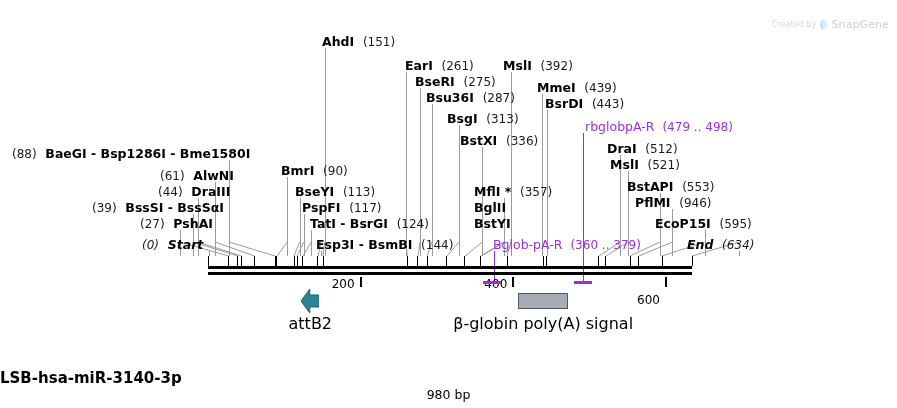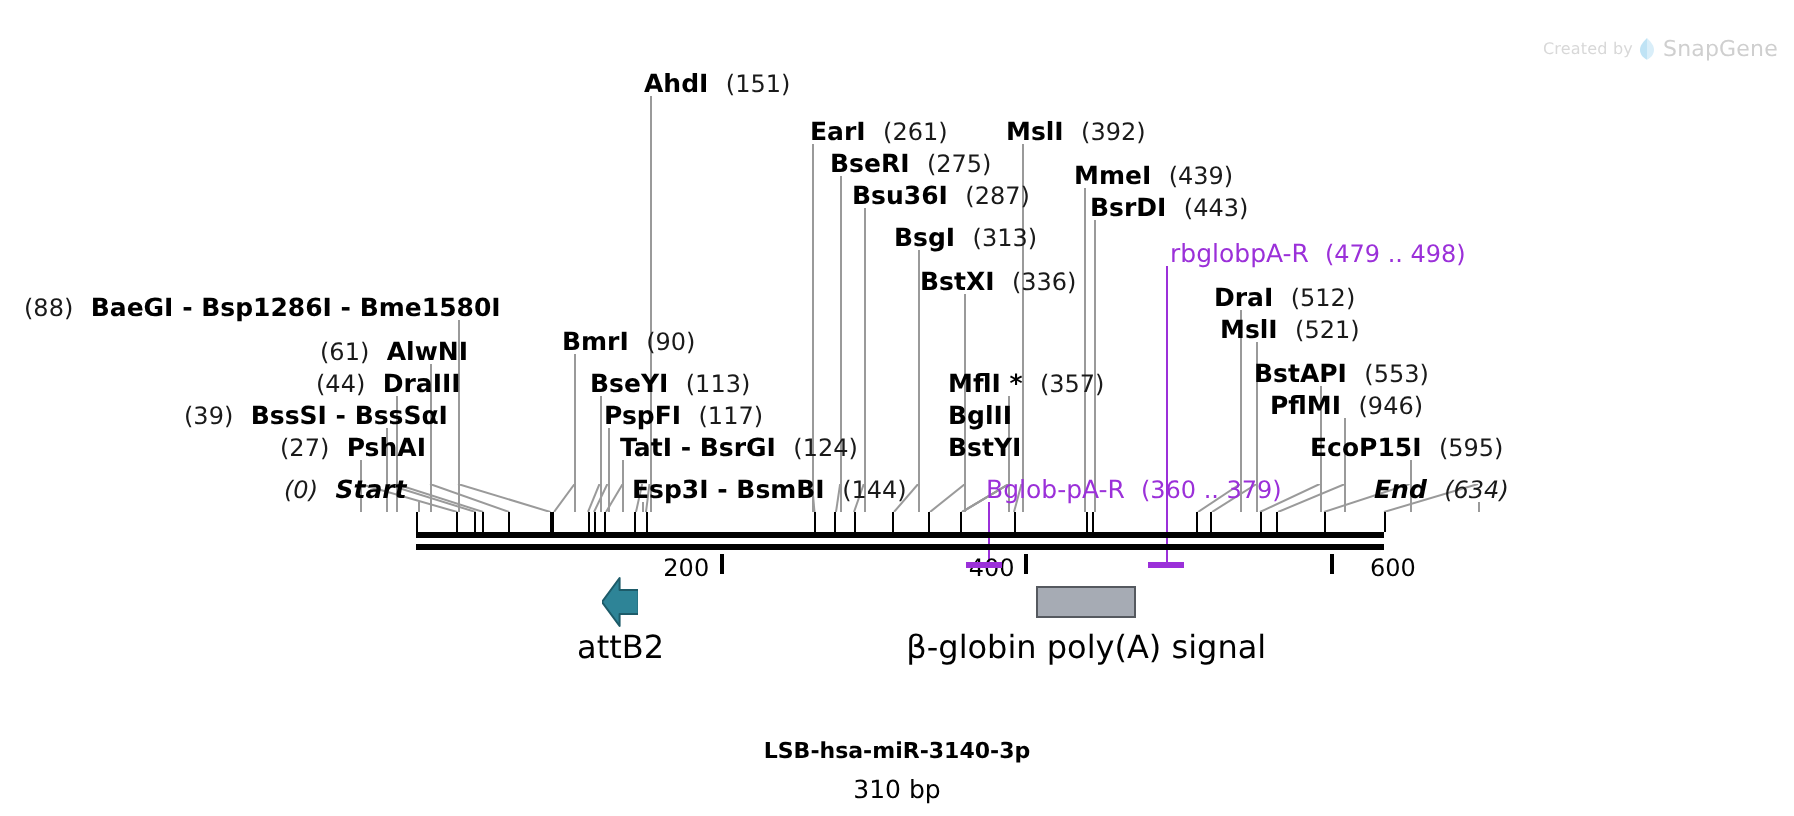--- a/index.html
+++ b/index.html
@@ -124,22 +124,22 @@
   .primer-bar {
     position: absolute;
     height: 3px;
     background: #9b30d9;
   }
 
   
   .title-main {
     position: absolute;
     width: 897px;
-    text-align: center;
-    font-size: 11px;
+    text-align: left;
+    font-size: 15px;
     font-weight: bold;
     color: #000;
   }
   .title-sub {
     position: absolute;
     width: 897px;
     text-align: center;
     font-size: 12.5px;
     color: #000;
   }
@@ -334,29 +334,29 @@
       <div class="ruler-tick" style="left: 638.062px; top: 256px; height: 10px; width: 1px; background: rgb(0, 0, 0);"></div>
       <div class="ruler-tick" style="left: 661.727px; top: 256px; height: 10px; width: 1px; background: rgb(0, 0, 0);"></div>
       <div class="ruler-tick" style="left: 691.5px; top: 256px; height: 10px; width: 1px; background: rgb(0, 0, 0);"></div>
     </div>
   <div id="ruler-layer">
       <div class="ruler-tick" style="left: 359.681px; top: 277px; height: 10px;"></div>
       <div class="ruler-num" style="left: 331.681px; top: 277px;">200</div>
       <div class="ruler-tick" style="left: 512.363px; top: 277px; height: 10px;"></div>
       <div class="ruler-num" style="left: 484.363px; top: 277px;">400</div>
       <div class="ruler-tick" style="left: 665.044px; top: 277px; height: 10px;"></div>
-      <div class="ruler-num" style="left: 637.044px; top: 277px; margin-left: 48px;">600</div>
+      <div class="ruler-num" style="left: 637.044px; top: 293px;">600</div>
     </div>
   <div id="feature-layer">
       <div class="primer-bar" style="left: 482.826px; top: 281px; width: 18px; background: rgb(155, 48, 217);"></div>
       <div class="primer-bar" style="left: 573.672px; top: 281px; width: 18px; background: rgb(155, 48, 217);"></div>
       <svg width="18.32176656151421" height="26" style="position: absolute; left: 301.136px; top: 288px;">
         <path d="M0,13 L8.79444794952682,1 L8.79444794952682,7 L18.32176656151421,7 L18.32176656151421,19 L8.79444794952682,19 L8.79444794952682,25 Z" fill="#2e8497" stroke="#1d5b69" stroke-width="1" stroke-linejoin="round"></path>
       </svg>
       <div class="feature-label" style="left: 180.297px; top: 314px; width: 260px;">attB2</div>
       <div class="feature-box" style="left: 517.943px; top: 293px; width: 50.3849px; height: 16px; background: rgb(166, 171, 180); border-color: rgb(85, 89, 95);"></div>
       <div class="feature-label" style="left: 413.136px; top: 314px; width: 260px;">β-globin poly(A) signal</div>
     </div>
 
   <div class="title-main" style="top:369px;">LSB-hsa-miR-3140-3p</div>
-  <div class="title-sub" style="top:387px;">310 bp</div>
+  <div class="title-sub" style="top:387px;">980 bp</div>
 
 </div>
 
 </body></html>

